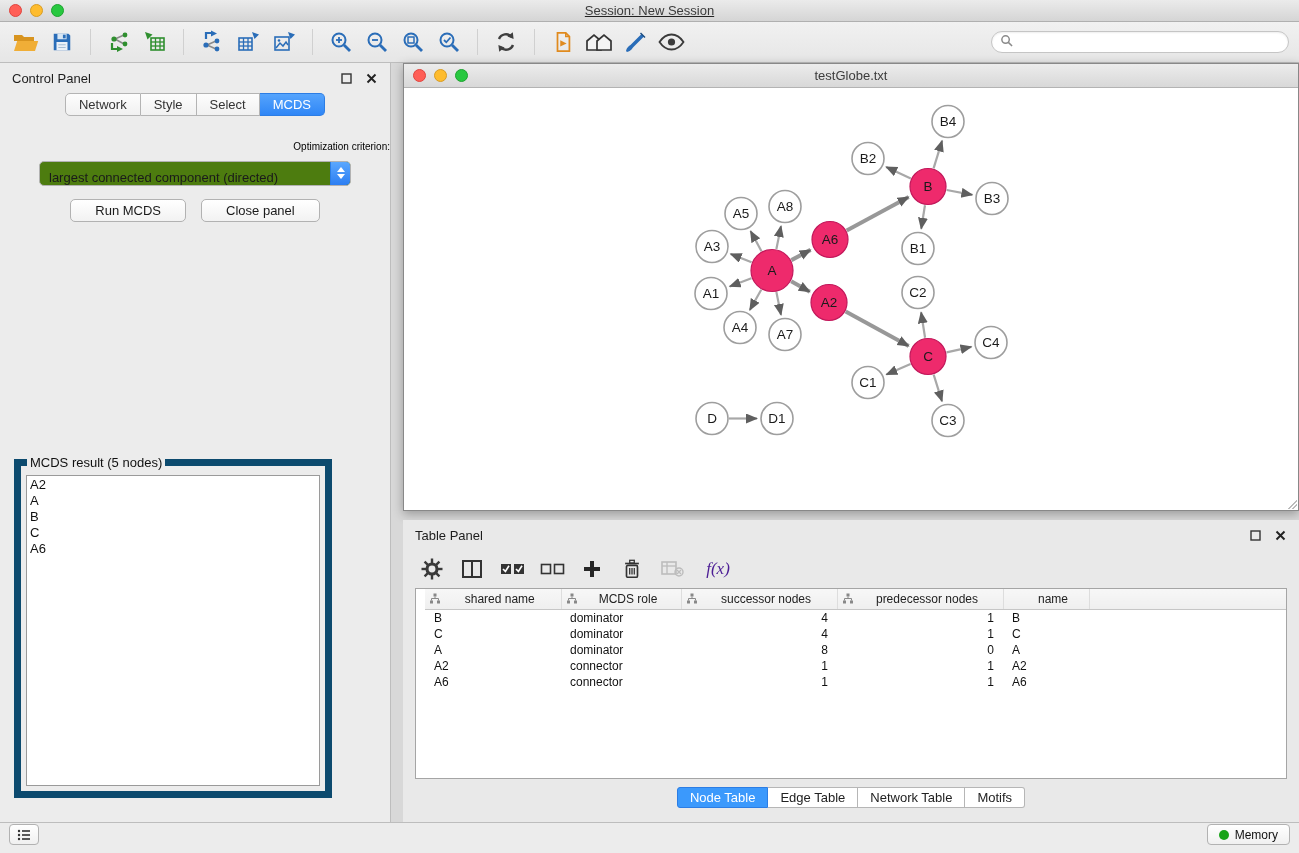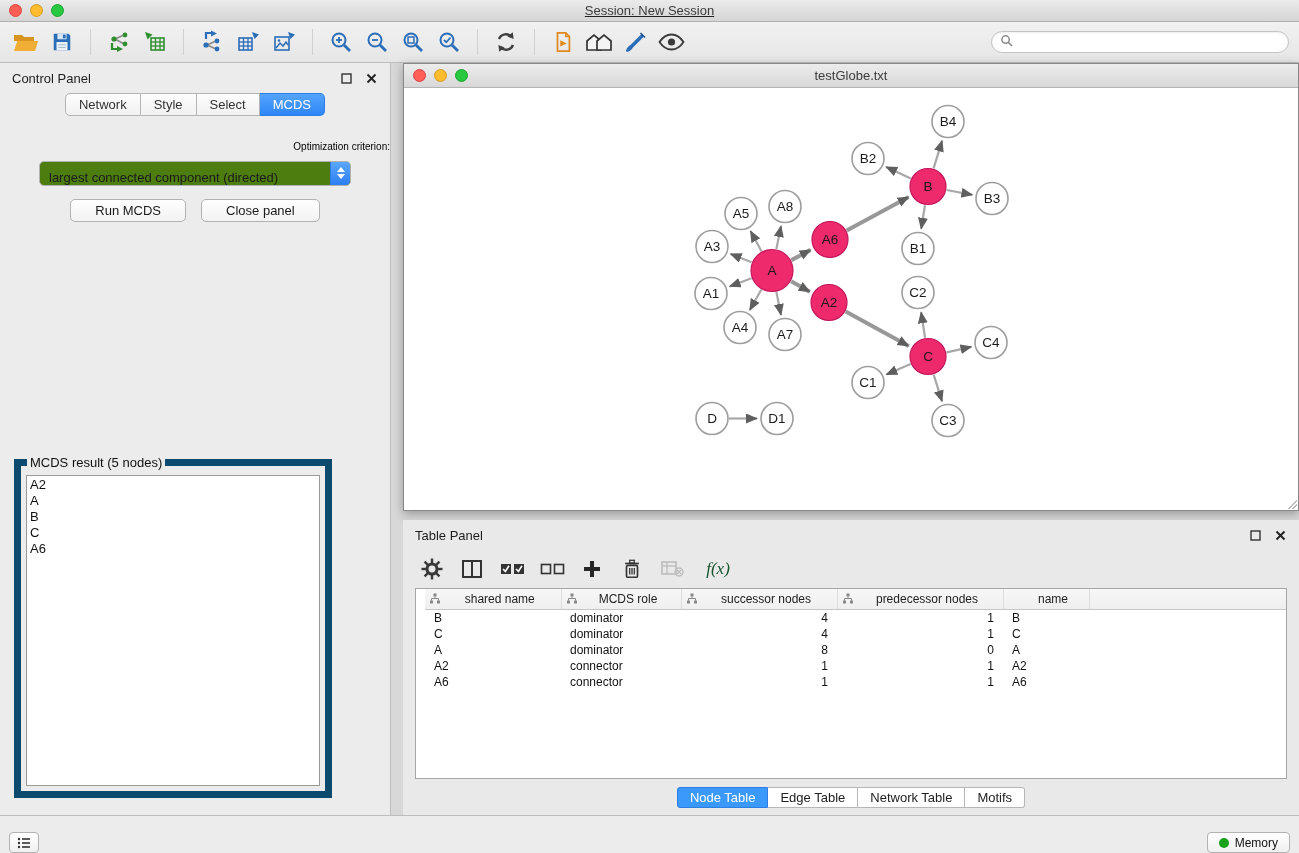--- a/index.html
+++ b/index.html
@@ -105,21 +105,21 @@
       linear-gradient(135deg, transparent 50%, #bbb 50%, #bbb 60%, transparent 60%,
       transparent 70%, #bbb 70%, #bbb 80%, transparent 80%);
   }
   
   .table-panel {
     position:absolute; left:403px; top:457px; width:896px; height:302px;
     background:#e9e9e9;
   }
   .tp-toolbar { height:38px; display:flex; align-items:center; padding:0 14px; gap:10px; }
   .tp-btn { width:30px; height:30px; display:flex; align-items:center; justify-content:center; }
-  .fx { font-family:"Liberation Serif", serif; font-style:italic; font-size:17px; color:#14532d;margin-left:12px; }
+  .fx { font-family:"Liberation Serif", serif; font-style:italic; font-size:17px; color:#4c1d95;margin-left:12px; }
   .tp-table-wrap {
     margin:0 12px; background:#fff; border:1px solid #a5a5a5; height:191px; overflow:hidden;
   }
   table.node-table { border-collapse:collapse; width:100%; font-size:12px; table-layout:fixed;margin-left:9px; }
   .node-table thead th {
     background:linear-gradient(#f7f7f7,#efefef);
     border-right:1px solid #ddd; border-bottom:1px solid #c6c6c6;
     font-weight:normal; padding:2px 4px 2px 18px; text-align:center;
     position:relative; height:20px; color:#222; overflow:hidden; white-space:nowrap;
   }
@@ -129,23 +129,23 @@
   .tp-tabs { display:flex; justify-content:center; margin-top:8px; }
   .tp-tab {
     font-size:13px; padding:2px 12px; background:#fff;
     border:1px solid #b6b6b6; border-left:none; color:#222;
   }
   .tp-tab:first-child { border-left:1px solid #b6b6b6; border-radius:3px 0 0 3px; }
   .tp-tab:last-child { border-radius:0 3px 3px 0; }
   .tp-tab.active { background:#3b99fc; color:#fff; border-color:#2c7de4; }
   
   .statusbar {
-    position:absolute; left:0; bottom:0; width:1299px; height:38px;
+    position:absolute; left:0; bottom:0; width:1299px; height:31px;
     background:#ececec; border-top:1px solid #bdbdbd;
-    display:flex; align-items:flex-end; padding:0 9px;
+    display:flex; align-items:flex-end; padding:8px 9px;
   }
   .sb-left-btn {
     width:30px; height:21px; border:1px solid #b2b2b2; border-radius:4px;
     background:linear-gradient(#fff,#f0f0f0); display:flex; align-items:center; justify-content:center;
   }
   .memory-btn {
     margin-left:auto; height:21px; border:1px solid #b2b2b2; border-radius:4px;
     background:linear-gradient(#fff,#f0f0f0); display:flex; align-items:center;
     gap:6px; padding:0 11px; font-size:12px; color:#111;
   }

